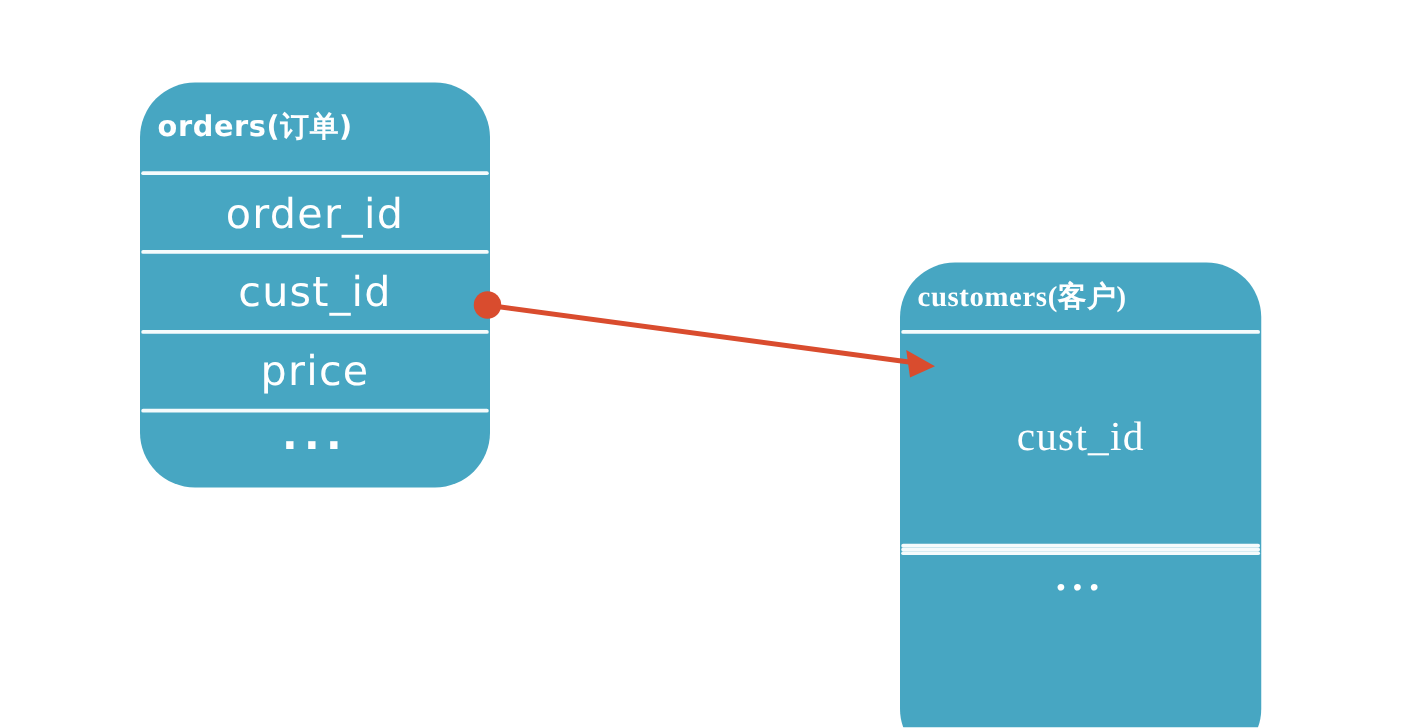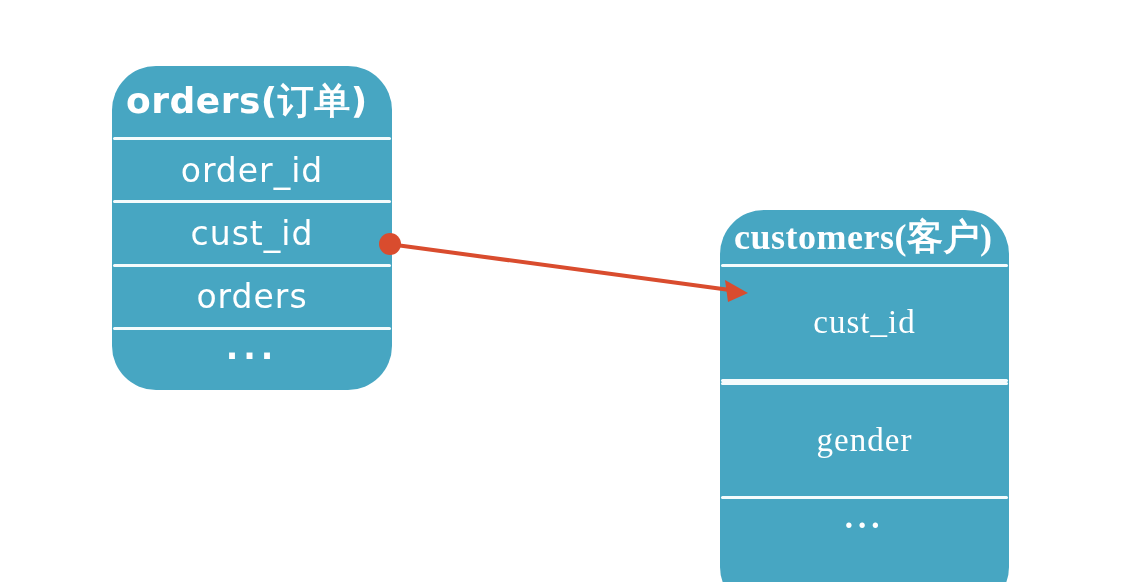--- a/index.html
+++ b/index.html
@@ -35,21 +35,21 @@
     top: 210px;
     width: 289px;
     height: 401px;
     font-family: Liberation Serif, serif;
   }
   .table-title {
     display: flex;
     align-items: center;
     padding-left: 14px;
     font-weight: bold;
-    font-size: 36px;
+    font-size: 23px;
     letter-spacing: 0.5px;
   }
   .orders .table-title { height: 71px; }
   .customers .table-title { height: 54px; }
   .sep {
     height: 3px;
     background: #ffffff;
     border-radius: 2px;
     margin: 0 1px;
     opacity: 0.95;
@@ -80,32 +80,31 @@
 
 <div class="canvas">
 
   <div class="db-table orders">
     <div class="table-title">orders(订单)</div>
     <div class="sep"></div>
     <div class="table-row">order_id</div>
     <div class="sep"></div>
     <div class="table-row">cust_id</div>
     <div class="sep"></div>
-    <div class="table-row">orders</div>
+    <div class="table-row">price</div>
     <div class="sep"></div>
     <div class="table-row dots">...</div>
   </div>
 
   <div class="db-table customers">
     <div class="table-title">customers(客户)</div>
     <div class="sep"></div>
     <div class="table-row">cust_id</div>
     <div class="sep"></div>
     <div class="sep"></div>
-    <div class="table-row">gender</div>
     <div class="sep"></div>
     <div class="table-row dots">...</div>
   </div>
 
   <svg class="arrow-layer" width="1142" height="582" viewBox="0 0 1142 582">
     <line x1="396" y1="245" x2="730" y2="290" stroke-width="4" stroke-linecap="round" stroke="#d94c2e"></line>
     <circle cx="390" cy="244" r="11" fill="#d94c2e"></circle>
     <polygon points="748,293 725,280 728,302" fill="#d94c2e"></polygon>
   </svg>
 

